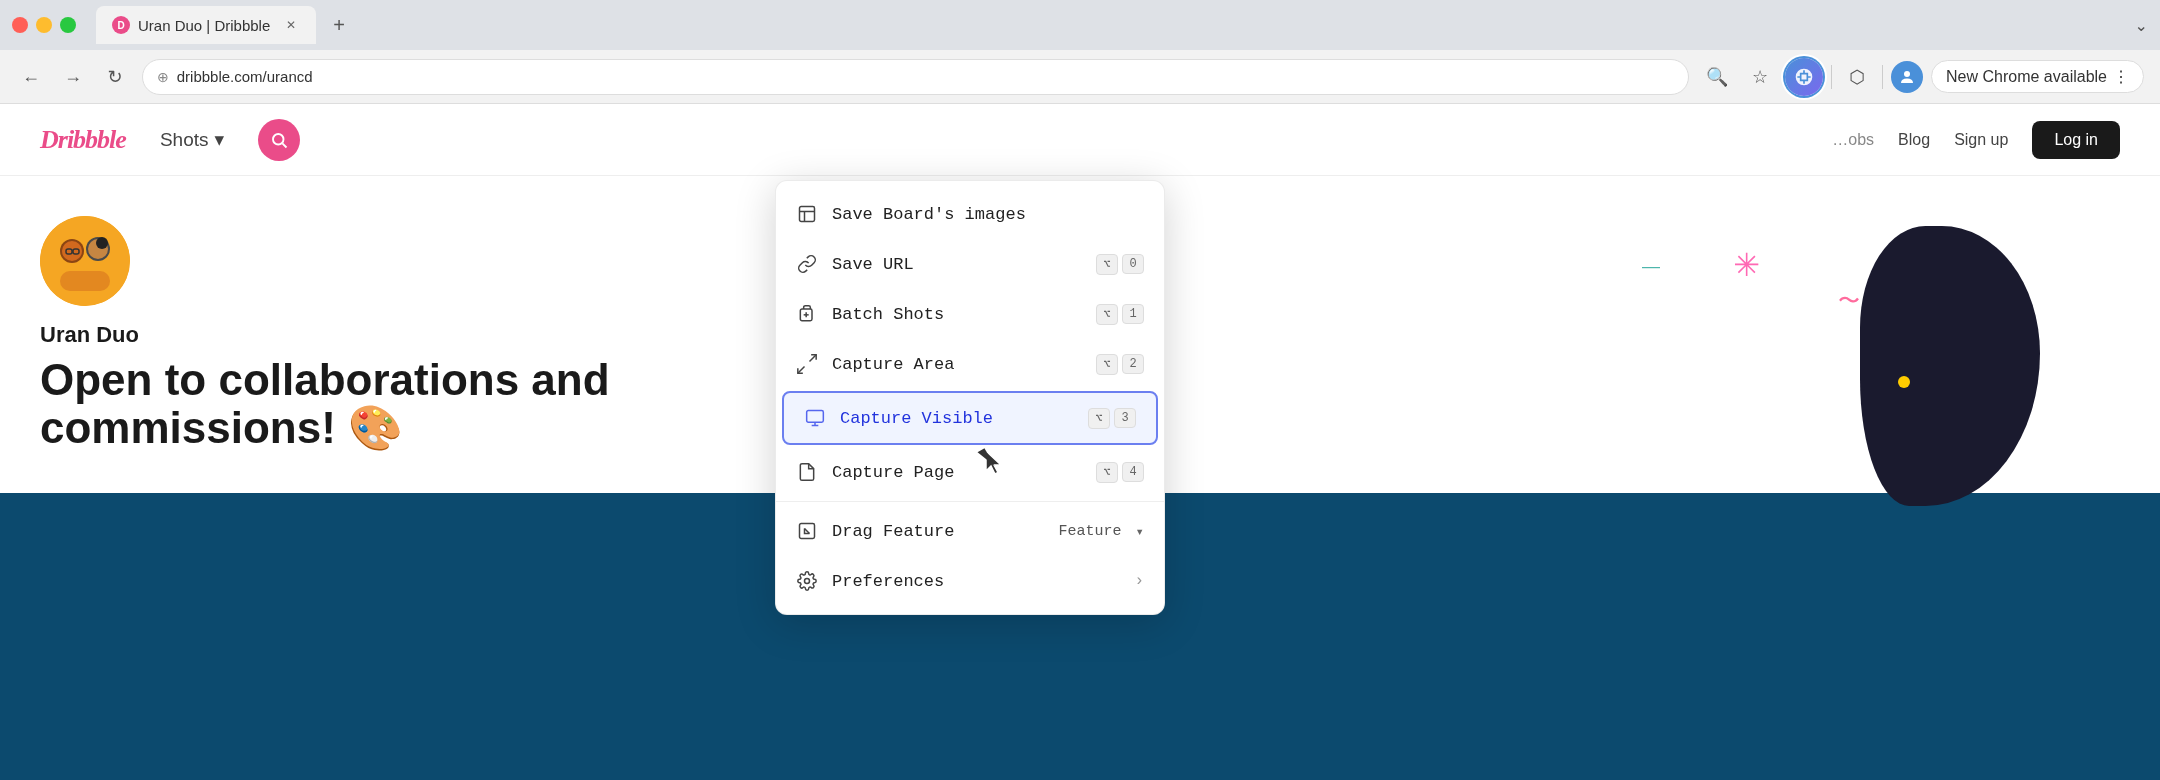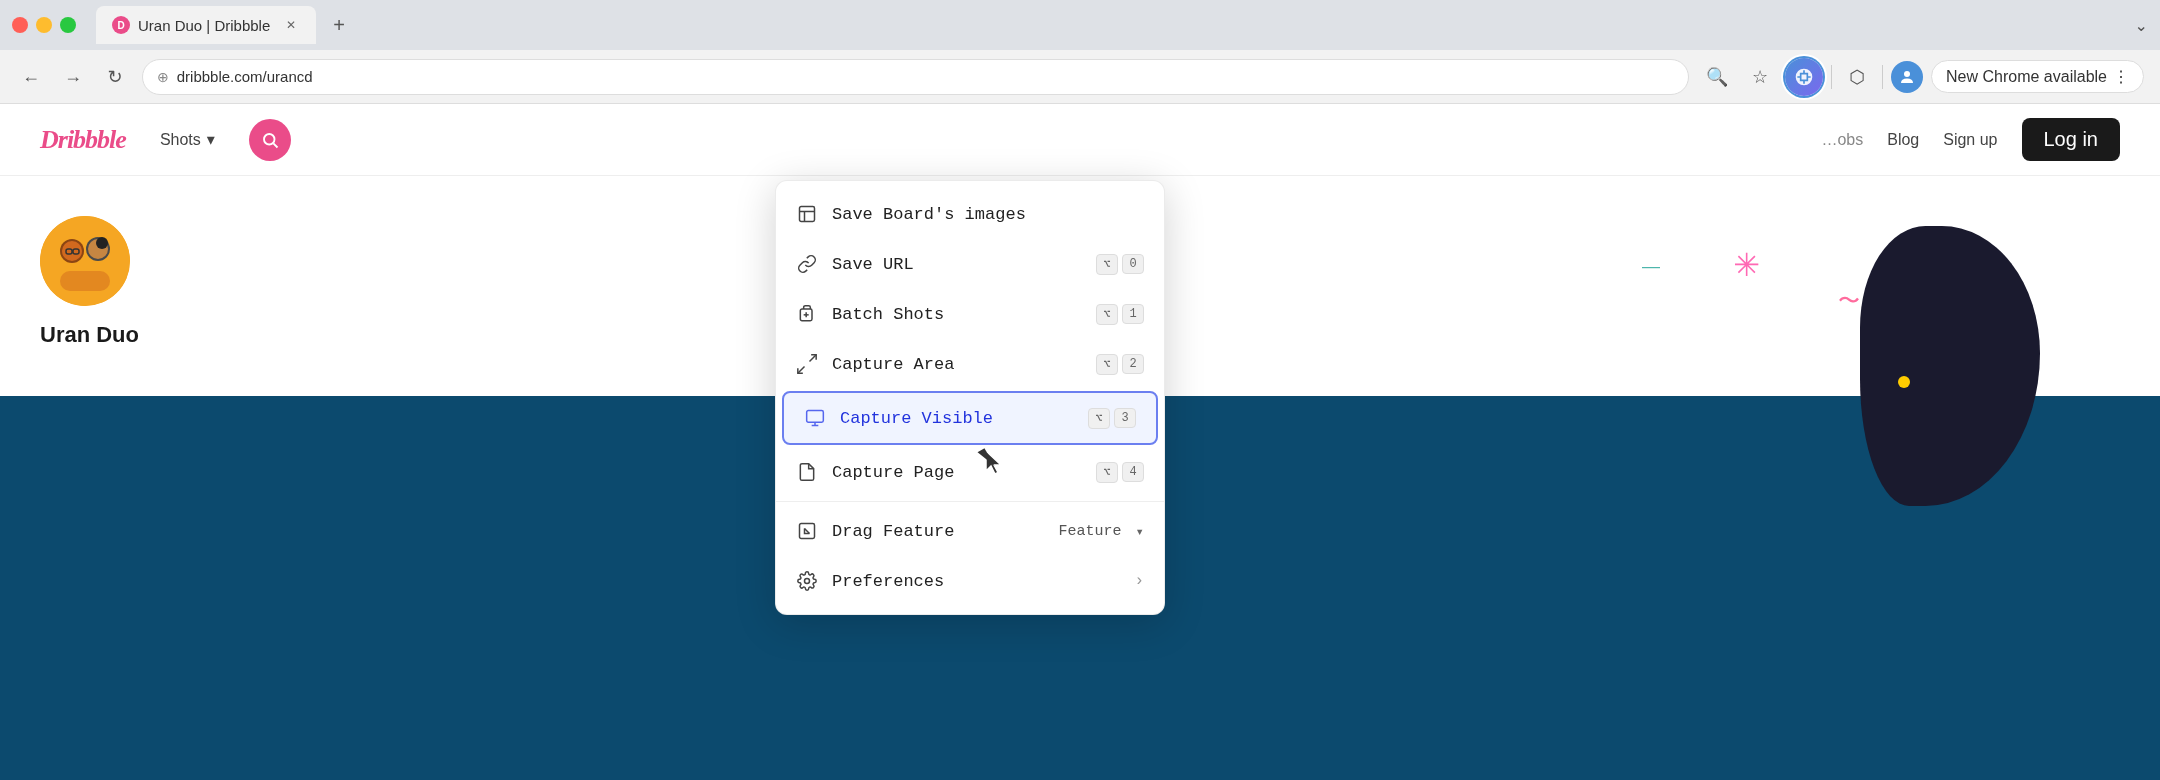--- a/index.html
+++ b/index.html
@@ -247,21 +247,21 @@
       gap: 8px;
       font-size: 15px;
       color: #aaa;
       margin-left: 20px;
     }
 
     .shots-dropdown {
       display: flex;
       align-items: center;
       gap: 6px;
-      font-size: 16px;
+      font-size: 19px;
       color: #444;
       font-weight: 500;
       cursor: pointer;
       padding: 6px 10px;
       border-radius: 6px;
     }
 
     .search-icon-btn {
       width: 42px;
       height: 42px;
@@ -293,21 +293,21 @@
       font-size: 16px;
       color: #444;
       cursor: pointer;
     }
 
     .login-btn {
       background: #1a1a1a;
       color: white;
       border-radius: 8px;
       padding: 10px 22px;
-      font-size: 20px;
+      font-size: 16px;
       font-weight: 500;
       cursor: pointer;
     }
 
     
     .hero-section {
       padding: 40px 40px;
       background: white;
       position: relative;
     }
@@ -570,20 +570,23 @@
           <line x1="32" y1="35.5" x2="33" y2="35.5" stroke="#333" stroke-width="1.5"></line>
 
           <circle cx="58" cy="33" r="12" fill="#4a4a4a"></circle>
           <circle cx="58" cy="33" r="10" fill="#c68642"></circle>
 
           <circle cx="62" cy="27" r="6" fill="#222"></circle>
           <rect x="20" y="55" width="50" height="20" rx="10" fill="#d2691e" opacity="0.5"></rect>
         </svg>
       </div>
       <div class="hero-name">Uran Duo</div>
+      <div class="hero-tagline">
+        <span>Open to collaborations and commissions! 🎨</span>
+      </div>
 
       <div class="deco-elements">
         <span class="deco-star" style="top:20px;right:400px;font-size:32px;color:#ff69b4;">✳</span>
         <span class="deco-star" style="top:80px;right:200px;font-size:20px;color:#ffcc00;">—</span>
         <div style="position:absolute;right:120px;top:0;width:180px;height:280px;background:#1a1a2e;border-radius:40% 60% 70% 30% / 40% 50% 60% 50%;"></div>
         <span style="position:absolute;top:60px;right:300px;font-size:22px;color:#ff6b9d;">〜</span>
         <span style="position:absolute;top:30px;right:500px;font-size:18px;color:#4db6ac;">—</span>
         <div style="position:absolute;top:150px;right:250px;width:12px;height:12px;background:#ffcc00;border-radius:50%;"></div>
       </div>
     </div>

